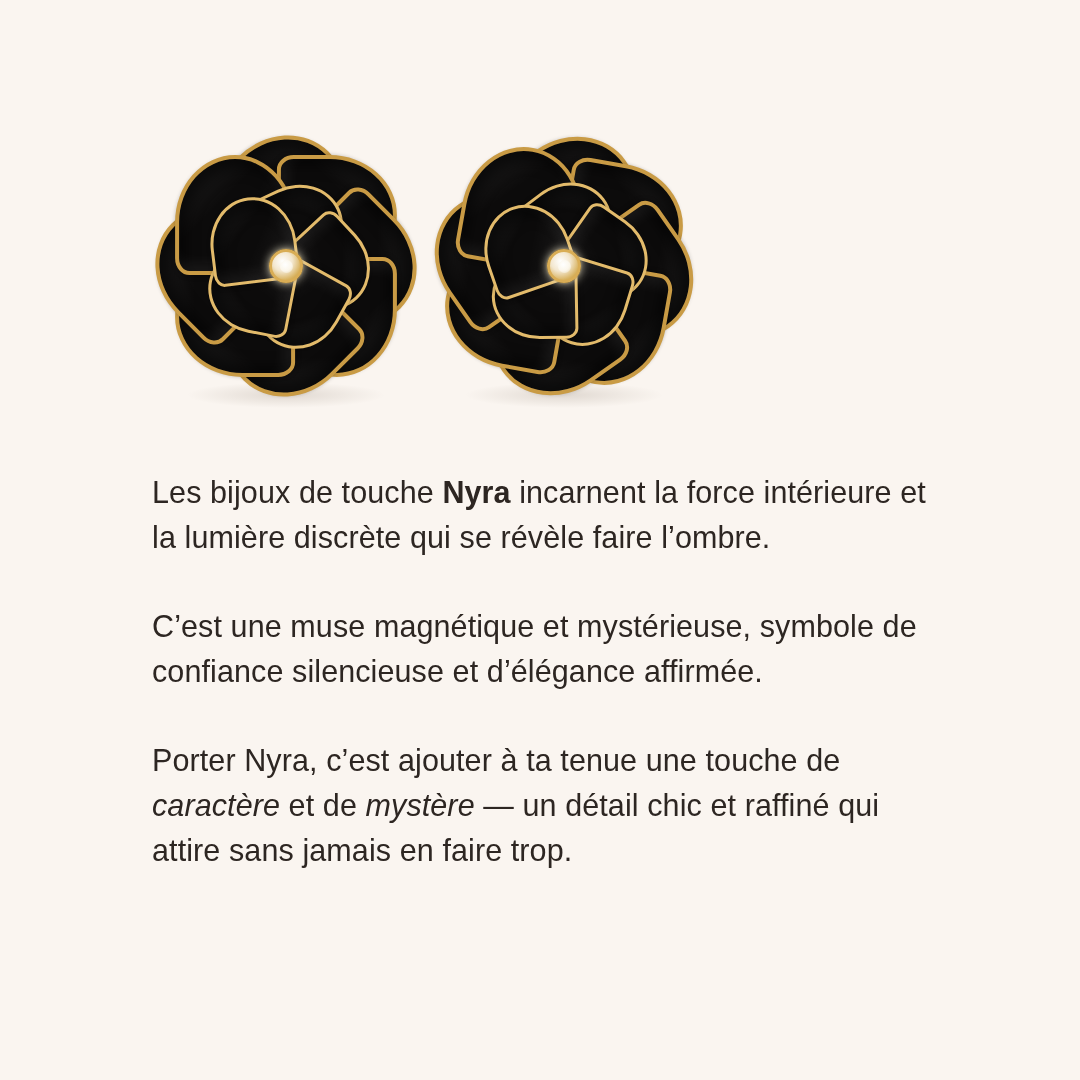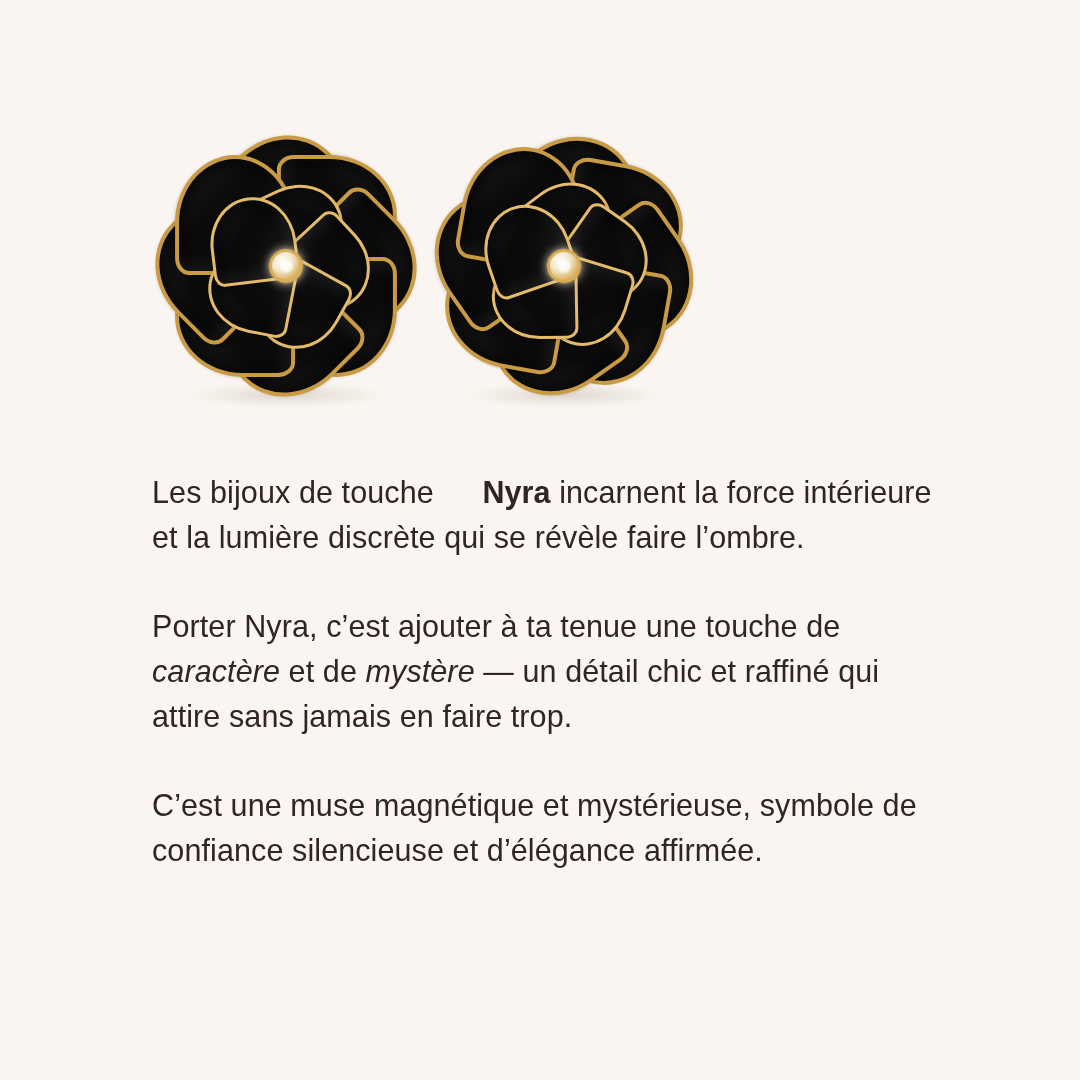--- a/index.html
+++ b/index.html
@@ -138,21 +138,21 @@
     color: #2d2622;
   }
   .para {
     font-size: 30.5px;
     line-height: 45px;
     letter-spacing: 0.1px;
     margin: 0 0 44px 0;
     max-width: 790px;
   }
   .para:last-child { margin-bottom: 0; }
-  .para b { font-weight: 700; margin-left: 40px; }
+  .para b { font-weight: 700; }
   .para i { font-style: italic; }
 </style>
 </head>
 <body>
 
 <div class="card">
 
   <div class="product-area">
     <div class="earrings">
 
@@ -252,17 +252,17 @@
             </div>
         </div>
         <div class="center-gem"></div>
       </div>
 
     </div>
   </div>
 
   <div class="copy">
     <p class="para"><span>Les bijoux de touche </span><b>Nyra</b><span> incarnent la force intérieure et la lumière discrète qui se révèle faire l’ombre.</span></p>
+    <p class="para">C’est une muse magnétique et mystérieuse, symbole de confiance silencieuse et d’élégance affirmée.</p>
     <p class="para"><span>Porter Nyra, c’est ajouter à ta tenue une touche de </span><i>caractère</i><span> et de </span><i>mystère</i><span> — un détail chic et raffiné qui attire sans jamais en faire trop.</span></p>
-    <p class="para">C’est une muse magnétique et mystérieuse, symbole de confiance silencieuse et d’élégance affirmée.</p>
   </div>
 
 </div>
 
 </body></html>

